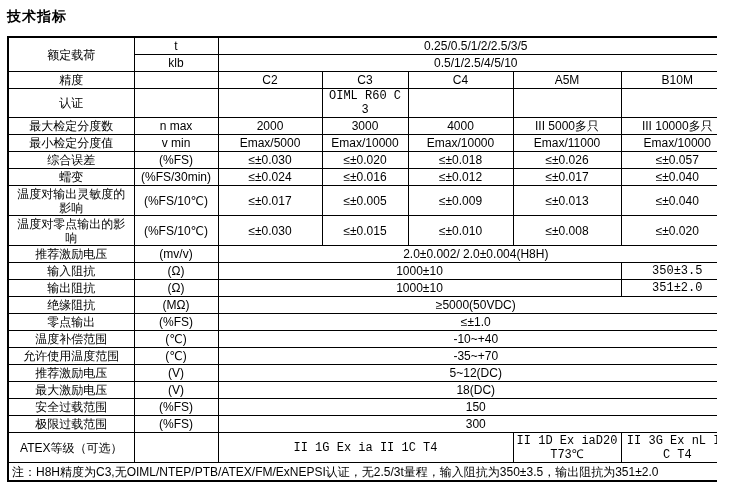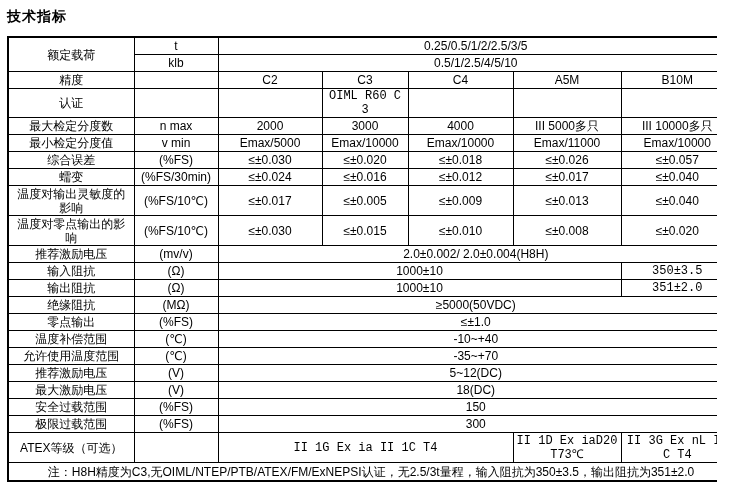--- a/index.html
+++ b/index.html
@@ -40,21 +40,21 @@
     height: 16px;
     padding: 0 3px;
     text-align: center;
     vertical-align: middle;
     overflow: hidden;
     word-break: break-all;
   }
   td.lab { text-align: left; }
   td.l   { text-align: left; font-family: Liberation Mono, monospace; }
   tr.tall td { height: 29px; }
-  tr.note-row td { text-align: center; height: 17px; }
+  tr.note-row td { text-align: left; height: 17px; }
   col.c-label { width: 126px; }
   col.c-unit  { width: 84px; }
   col.c-c2    { width: 104px; }
   col.c-c3    { width: 86px; }
   col.c-c4    { width: 105px; }
   col.c-a5m   { width: 108px; }
   col.c-b10m  { width: 113px; }
 </style>
 </head>
 <body>

